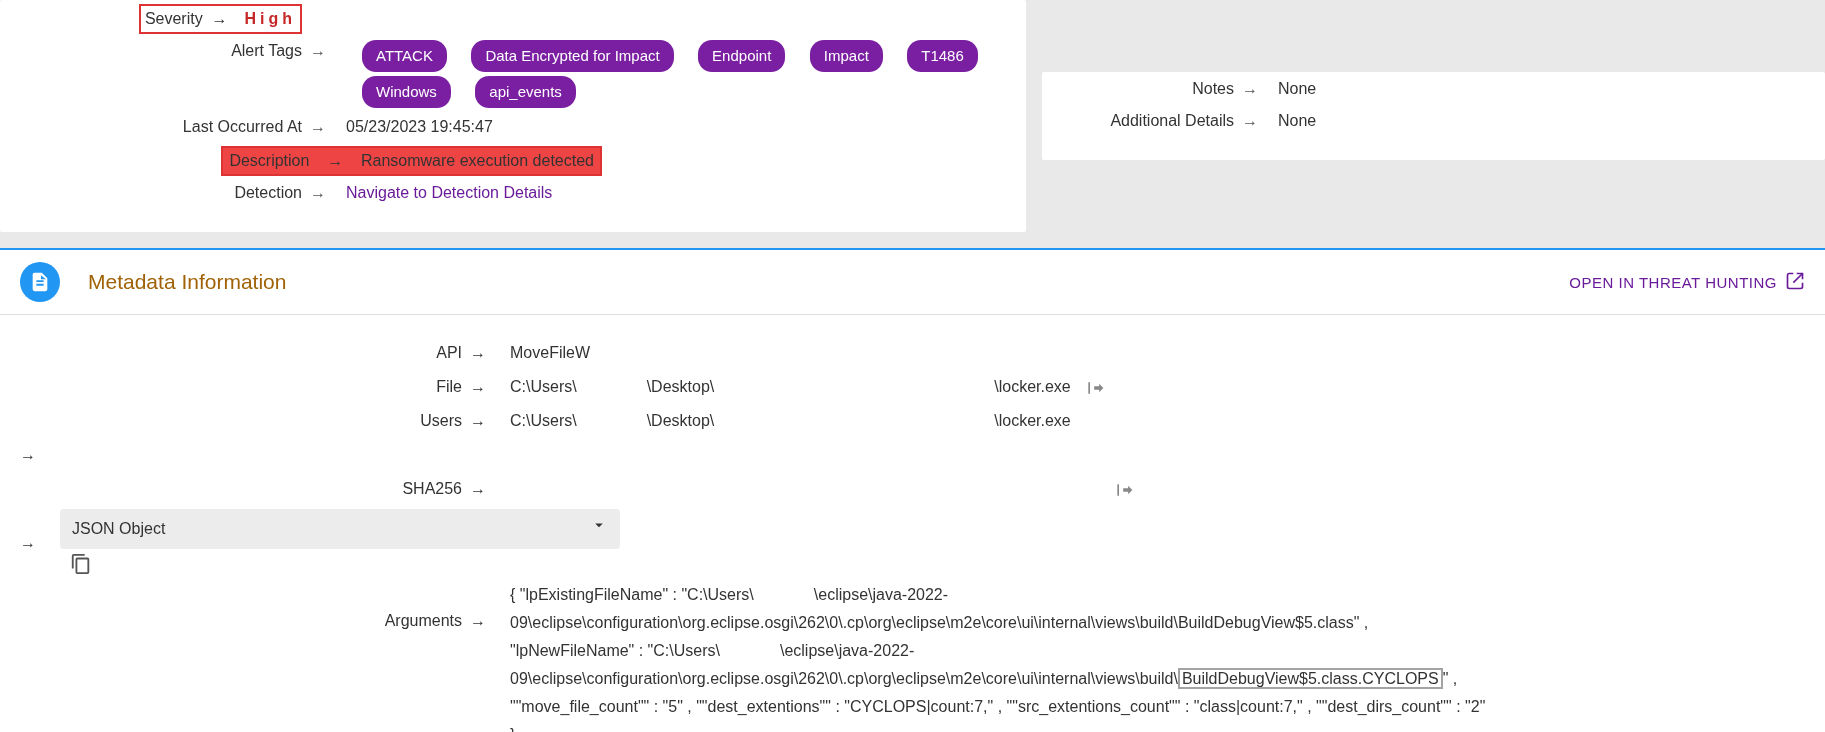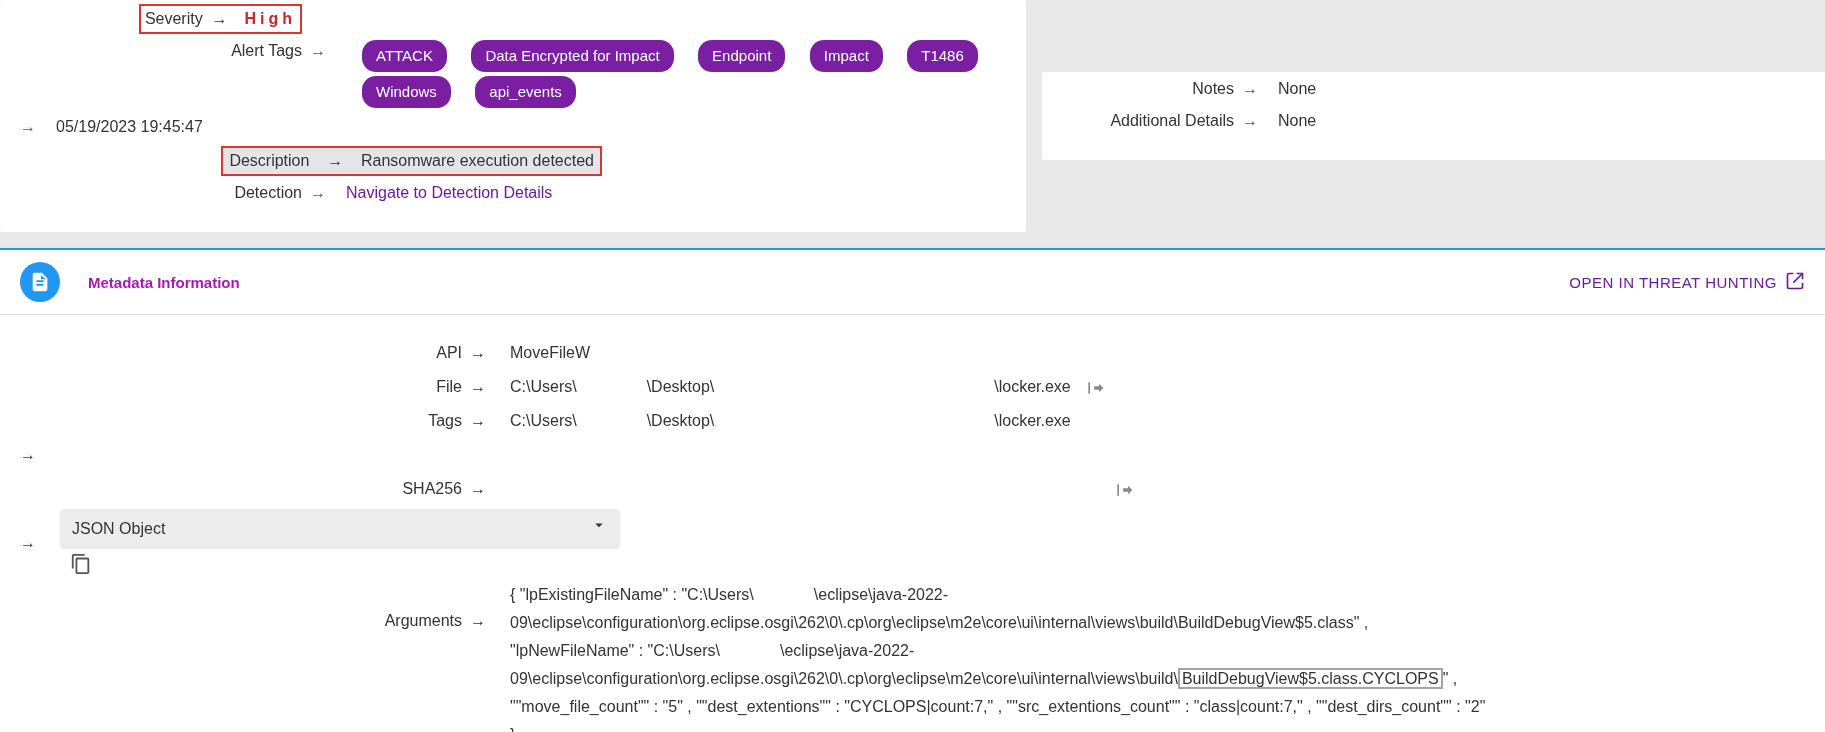--- a/index.html
+++ b/index.html
@@ -93,23 +93,23 @@
   }
   .section-icon-wrap {
     width: 40px; height: 40px;
     border-radius: 50%;
     background: #2196f3;
     display: flex; align-items: center; justify-content: center;
     margin-right: 28px;
   }
   .section-icon-wrap svg { fill: #fff; width: 22px; height: 22px; }
   .section-title {
-    color: #a21caf;
-    font-size: 15px;
-    font-weight: 700;
+    color: #a16207;
+    font-size: 21px;
+    font-weight: 400;
     flex: 1;
   }
   .open-hunting {
     color: #6a1b9a;
     font-weight: 400;
     font-size: 15px;
     letter-spacing: 0.5px;
     display: flex;
     align-items: center;
     gap: 8px;
@@ -204,27 +204,28 @@
         <span class="tag">Data Encrypted for Impact</span>
         <span class="tag">Endpoint</span>
         <span class="tag">Impact</span>
         <span class="tag">T1486</span>
         <span class="tag">Windows</span>
         <span class="tag">api_events</span>
       </div>
     </div>
 
     <div class="row">
-      <div class="arrow-col">→</div>
-      <div class="value-col">05/19/2023 19:45:47</div>
+      <div class="label-col">Last Occurred At</div>
+      <div class="arrow-col">→</div>
+      <div class="value-col">05/23/2023 19:45:47</div>
     </div>
 
     <div class="row">
       <div class="label-col" style="overflow:visible;">
-        <span class="desc-box" style="float:right; margin-right:-300px; background:#e5e5e5;">
+        <span class="desc-box" style="float:right; margin-right:-300px; background:#ef4444;">
           <span>Description</span>
           &nbsp;&nbsp;&nbsp;&nbsp;<span>→</span>&nbsp;&nbsp;&nbsp;&nbsp;
           <span>Ransomware execution detected</span>
         </span>
       </div>
       <div class="arrow-col"></div>
       <div class="value-col"></div>
     </div>
 
     <div class="row">
@@ -285,21 +286,21 @@
       <span>C:\Users\</span><span class="gap"></span><span>\Desktop\</span><span class="gap-wide"></span><span>\locker.exe</span>
       <span class="export-icon">
         <svg viewBox="0 0 24 24">
             <path d="M17 7l-5-5-5 5h3v6h4V7h3zM5 18h14v2H5v-2z" transform="rotate(90 12 12)"></path>
           </svg>
       </span>
     </div>
   </div>
 
   <div class="meta-row">
-    <div class="meta-label">Tags</div>
+    <div class="meta-label">Users</div>
     <div class="meta-arrow">→</div>
     <div class="meta-value">
       <span>C:\Users\</span><span class="gap"></span><span>\Desktop\</span><span class="gap-wide"></span><span>\locker.exe</span>
     </div>
   </div>
 
   <div class="meta-row">
     <div class="meta-arrow">→</div>
     <div class="meta-value"></div>
   </div>

